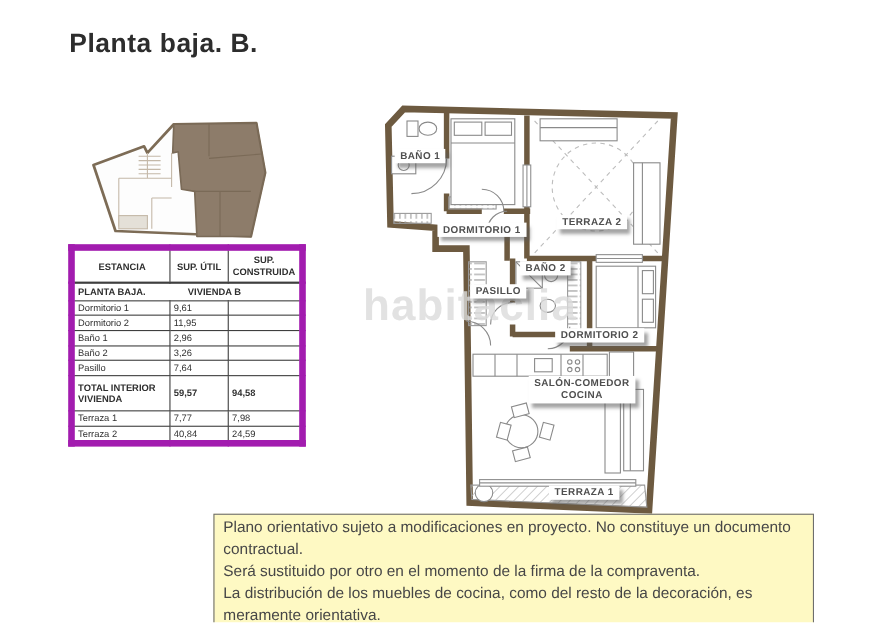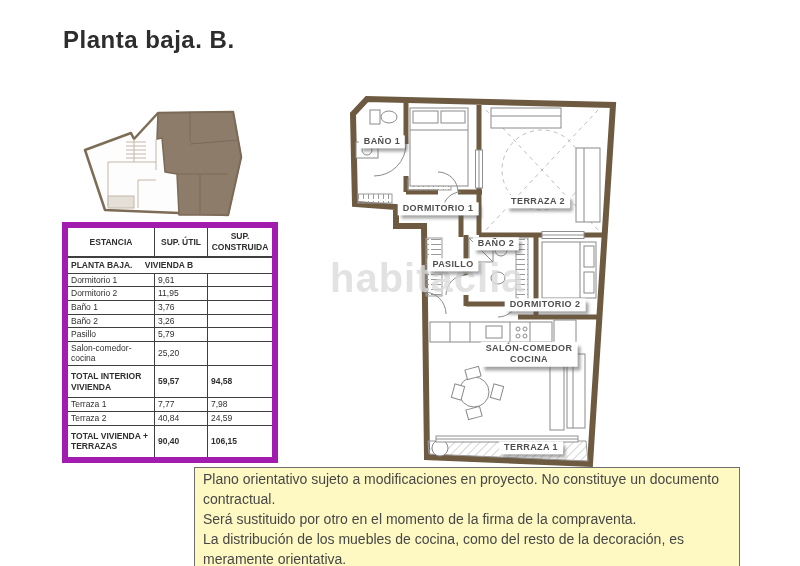--- a/index.html
+++ b/index.html
@@ -13,21 +13,21 @@
   .keyplan{position:absolute;left:78px;top:102px;width:178px;height:118px;}
 
   
   .tablewrap{position:absolute;left:62px;top:222px;}
   table.area{border-collapse:collapse;border:6px solid #a21caf;background:#fff;}
   table.area th,table.area td{border:1px solid #3f3f3f;padding:1px 3px;
       font-size:8.5px;color:#2f2f2f;line-height:1.25;vertical-align:middle;}
   table.area th{font-weight:bold;text-align:center;height:26px;}
   .col-label{width:80px;} .col-util{width:46px;} .col-cons{width:58px;margin-left:48px;}
   tr.section-row td{border-top:2px solid #3f3f3f;font-weight:bold;padding:2px 3px;}
-  tr.section-row .sec-right{margin-left:10px;text-align:center;}
+  tr.section-row .sec-right{margin-left:36px;text-align:center;}
   td.c-num{}
   td.c-label{text-align:left;}
   tr.bold-row td{font-weight:bold;padding:5px 3px;}
 
   
   .plan{position:absolute;left:346px;top:92px;width:308px;height:384px;}
   .plan svg{position:absolute;left:0;top:0;}
   .roomlabel{position:absolute;transform:translate(-50%,-50%);background:#ffffff;
       padding:1px 5px;font-size:9px;font-weight:bold;color:#4f4f4f;letter-spacing:.4px;
       white-space:nowrap;line-height:1.25;text-align:center;
@@ -84,57 +84,47 @@
             <td class="c-num">9,61</td>
             <td class="c-num"></td>
           </tr>
           <tr>
             <td class="c-label">Dormitorio 2</td>
             <td class="c-num">11,95</td>
             <td class="c-num"></td>
           </tr>
           <tr>
             <td class="c-label">Baño 1</td>
-            <td class="c-num">3,76</td>
+            <td class="c-num">2,96</td>
             <td class="c-num"></td>
           </tr>
           <tr>
             <td class="c-label">Baño 2</td>
             <td class="c-num">3,26</td>
             <td class="c-num"></td>
           </tr>
           <tr>
             <td class="c-label">Pasillo</td>
-            <td class="c-num">5,79</td>
-            <td class="c-num"></td>
-          </tr>
-          <tr>
-            <td class="c-label">Salon-comedor-cocina</td>
-            <td class="c-num">25,20</td>
+            <td class="c-num">7,64</td>
             <td class="c-num"></td>
           </tr>
           <tr class="bold-row">
             <td class="c-label">TOTAL INTERIOR VIVIENDA</td>
             <td class="c-num">59,57</td>
             <td class="c-num">94,58</td>
           </tr>
           <tr>
             <td class="c-label">Terraza 1</td>
             <td class="c-num">7,77</td>
             <td class="c-num">7,98</td>
           </tr>
           <tr>
             <td class="c-label">Terraza 2</td>
             <td class="c-num">40,84</td>
             <td class="c-num">24,59</td>
-          </tr>
-          <tr class="bold-row">
-            <td class="c-label">TOTAL VIVIENDA + TERRAZAS</td>
-            <td class="c-num">90,40</td>
-            <td class="c-num">106,15</td>
           </tr>
         </tbody>
     </table>
   </div>
 
   <div class="watermark">habitaclia</div>
 
   <div class="plan">
     <svg width="308" height="384" viewBox="0 0 308 384">
       <defs>

